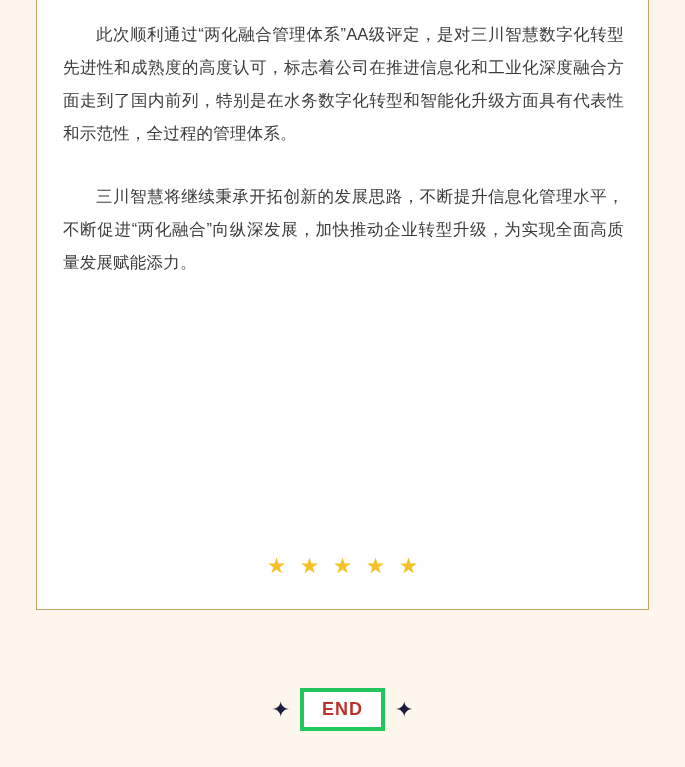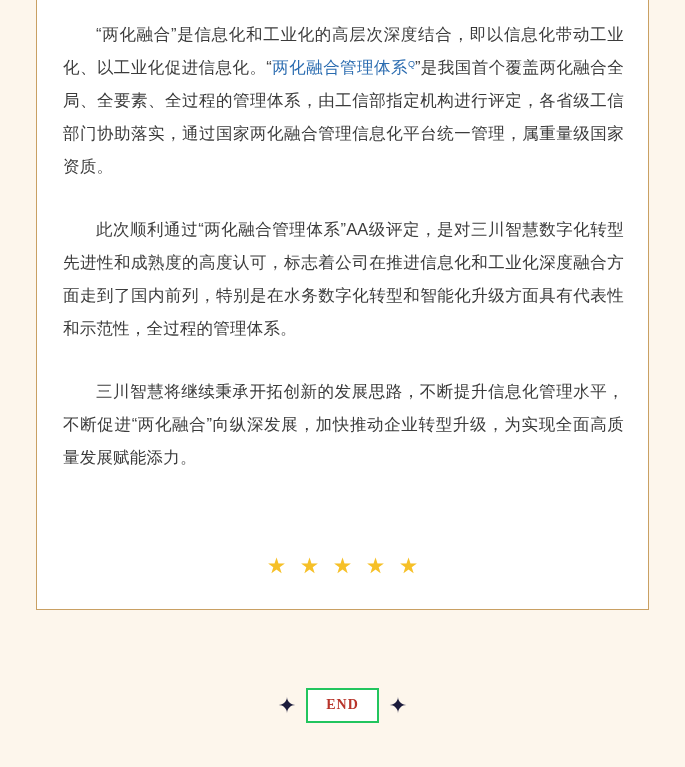--- a/index.html
+++ b/index.html
@@ -84,29 +84,29 @@
     align-items: center;
     justify-content: center;
     gap: 10px;
   }
   .spark {
     color: #1c1c3c;
     font-size: 22px;
     line-height: 1;
   }
   .end-box {
-    border: 2px solid #22c55e;
+    border: 4px solid #22c55e;
     color: #b8342a;
-    font-size: 14px;
+    font-size: 18px;
     font-weight: bold;
     letter-spacing: 1px;
     padding: 8px 18px 9px 18px;
     background: #ffffff;
     line-height: 1;
-    font-family: Liberation Serif, serif;
+    font-family: Liberation Sans, sans-serif;
   }
   
   .edge-left, .edge-right {
     position: absolute;
     top: 0;
     bottom: 0;
     width: 36px;
     background: #fdf6ec;
   }
   .edge-left { left: 0; }
@@ -116,21 +116,20 @@
 <body>
 
 <div class="page">
 
   <div class="edge-left"></div>
   <div class="edge-right"></div>
 
   <div class="card">
     <div class="card-inner">
 
-      <p class="para"><span>“两化融合”是信息化和工业化的高层次深度结合，即以信息化带动工业化、以工业化促进信息化。“</span><span class="hl">两化融合管理体系</span><span class="hl-sup">Q</span><span>”是我国首个覆盖两化融合全局、全要素、全过程的管理体系，由工信部指定机构进行评定，各省级工信部门协助落实，通过国家两化融合管理信息化平台统一管理，属重量级国家资质。</span></p>
 
       <p class="para">此次顺利通过“两化融合管理体系”AA级评定，是对三川智慧数字化转型先进性和成熟度的高度认可，标志着公司在推进信息化和工业化深度融合方面走到了国内前列，特别是在水务数字化转型和智能化升级方面具有代表性和示范性，全过程的管理体系。</p>
 
       <p class="para">三川智慧将继续秉承开拓创新的发展思路，不断提升信息化管理水平，不断促进“两化融合”向纵深发展，加快推动企业转型升级，为实现全面高质量发展赋能添力。</p>
 
     </div>
 
     <div class="stars">
       <span class="star">★</span>
       <span class="star">★</span>

